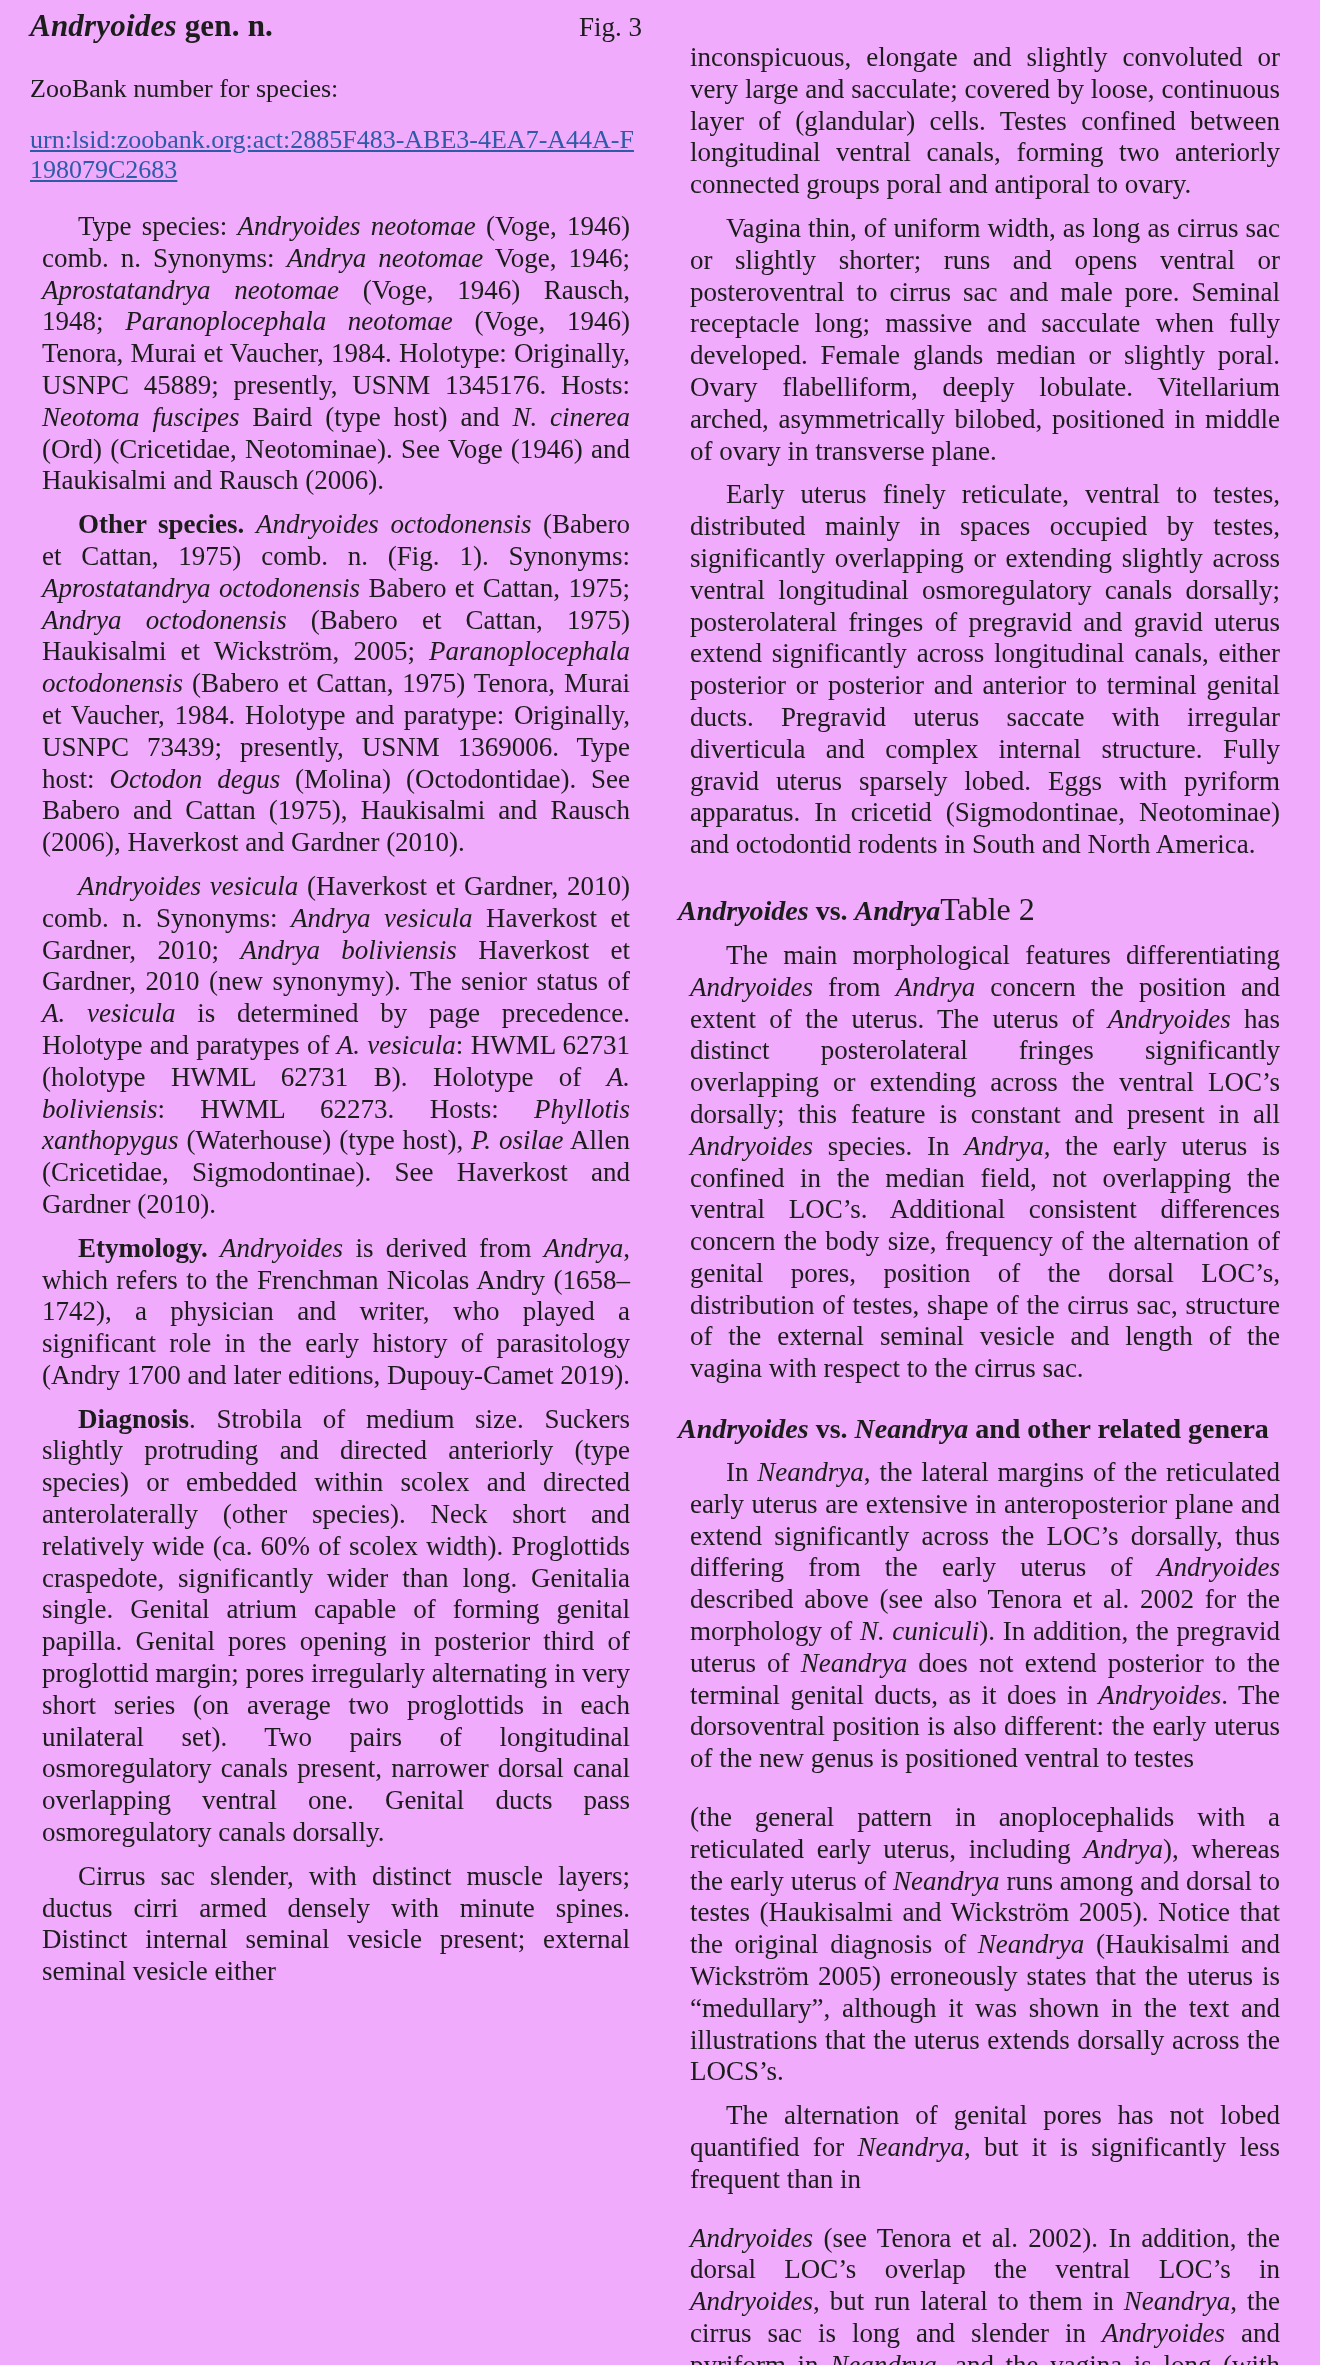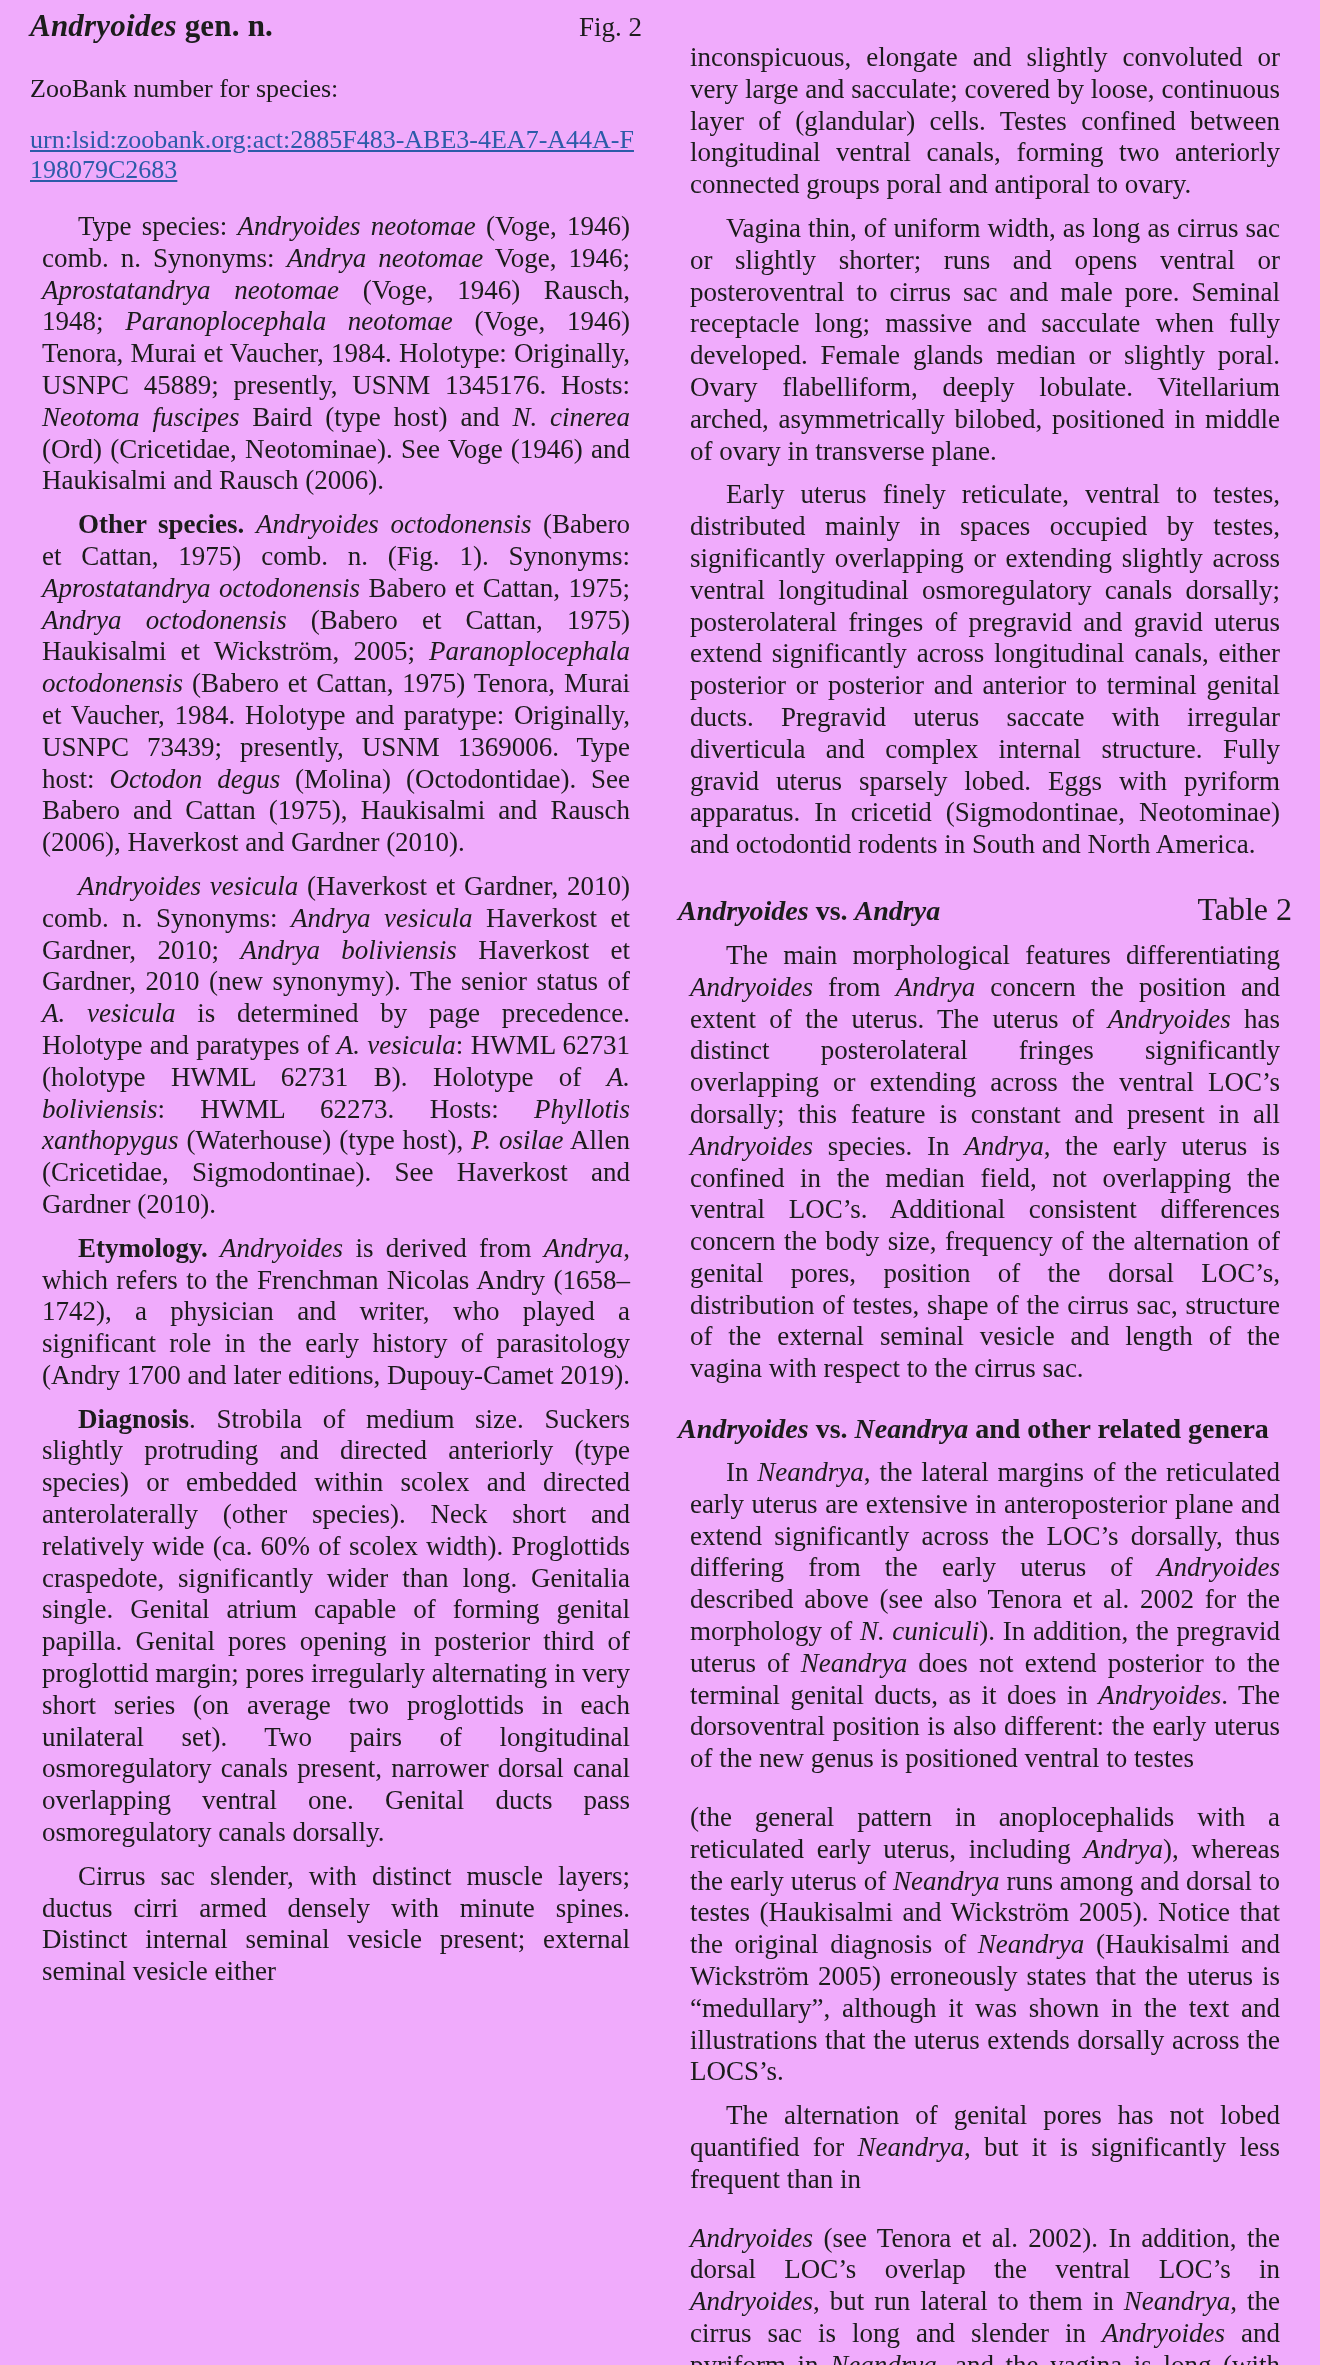--- a/index.html
+++ b/index.html
@@ -57,21 +57,20 @@
     line-height: 31.8px;
     text-align: justify;
   }
   p.body.indent   { text-indent: 36px; }
   p.body.noindent { text-indent: 0; }
   p.body.first-after-zoobank { margin-top: 26px; }
   p.body.gap-top { margin-top: 27px; }
 
   .section-heading-row {
     display: flex;
-    justify-content: space-between;
     align-items: baseline;
     margin-top: 30px;
     margin-bottom: 8px;
   }
   .section-heading-text {
     font-size: 28px;
     font-weight: bold;
   }
   .table-ref {
     font-size: 32px;
@@ -87,21 +86,21 @@
 </style>
 </head>
 <body>
 
 <div class="page">
 
   <div class="col col-left">
 
     <div class="header-row">
       <h1 class="title"><span style="font-weight: bold; font-style: italic;">Andryoides</span><span style="font-weight: bold;"> gen. n.</span></h1>
-      <span class="fig-ref">Fig. 2</span>
+      <span class="fig-ref">Fig. 3</span>
     </div>
 
     <div class="zoobank">
       <div class="zoobank-label">ZooBank number for species:</div>
       <a class="zoobank-link" href="#">urn:lsid:zoobank.org:act:2885F483-ABE3-4EA7-A44A-F198079C2683</a>
     </div>
 
     <p class="body indent first-after-zoobank"><span>Type species: </span><span style="font-style: italic;">Andryoides neotomae</span><span> (Voge, 1946) comb. n. Synonyms: </span><span style="font-style: italic;">Andrya neotomae</span><span> Voge, 1946; </span><span style="font-style: italic;">Aprostatandrya neotomae</span><span> (Voge, 1946) Rausch, 1948; </span><span style="font-style: italic;">Paranoplocephala neotomae</span><span> (Voge, 1946) Tenora, Murai et Vaucher, 1984. Holotype: Originally, USNPC 45889; presently, USNM 1345176. Hosts: </span><span style="font-style: italic;">Neotoma fuscipes</span><span> Baird (type host) and </span><span style="font-style: italic;">N. cinerea</span><span> (Ord) (Cricetidae, Neotominae). See Voge (1946) and Haukisalmi and Rausch (2006).</span></p>
     <p class="body indent"><span style="font-weight: bold;">Other species. </span><span style="font-style: italic;">Andryoides octodonensis</span><span> (Babero et Cattan, 1975) comb. n. (Fig. 1). Synonyms: </span><span style="font-style: italic;">Aprostatandrya octodonensis</span><span> Babero et Cattan, 1975; </span><span style="font-style: italic;">Andrya octodonensis</span><span> (Babero et Cattan, 1975) Haukisalmi et Wickström, 2005; </span><span style="font-style: italic;">Paranoplocephala octodonensis</span><span> (Babero et Cattan, 1975) Tenora, Murai et Vaucher, 1984. Holotype and paratype: Originally, USNPC 73439; presently, USNM 1369006. Type host: </span><span style="font-style: italic;">Octodon degus</span><span> (Molina) (Octodontidae). See Babero and Cattan (1975), Haukisalmi and Rausch (2006), Haverkost and Gardner (2010).</span></p>
     <p class="body indent"><span style="font-style: italic;">Andryoides vesicula</span><span> (Haverkost et Gardner, 2010) comb. n. Synonyms: </span><span style="font-style: italic;">Andrya vesicula</span><span> Haverkost et Gardner, 2010; </span><span style="font-style: italic;">Andrya boliviensis</span><span> Haverkost et Gardner, 2010 (new synonymy). The senior status of </span><span style="font-style: italic;">A. vesicula</span><span> is determined by page precedence. Holotype and paratypes of </span><span style="font-style: italic;">A. vesicula</span><span>: HWML 62731 (holotype HWML 62731 B). Holotype of </span><span style="font-style: italic;">A. boliviensis</span><span>: HWML 62273. Hosts: </span><span style="font-style: italic;">Phyllotis xanthopygus</span><span> (Waterhouse) (type host), </span><span style="font-style: italic;">P. osilae</span><span> Allen (Cricetidae, Sigmodontinae). See Haverkost and Gardner (2010).</span></p>

